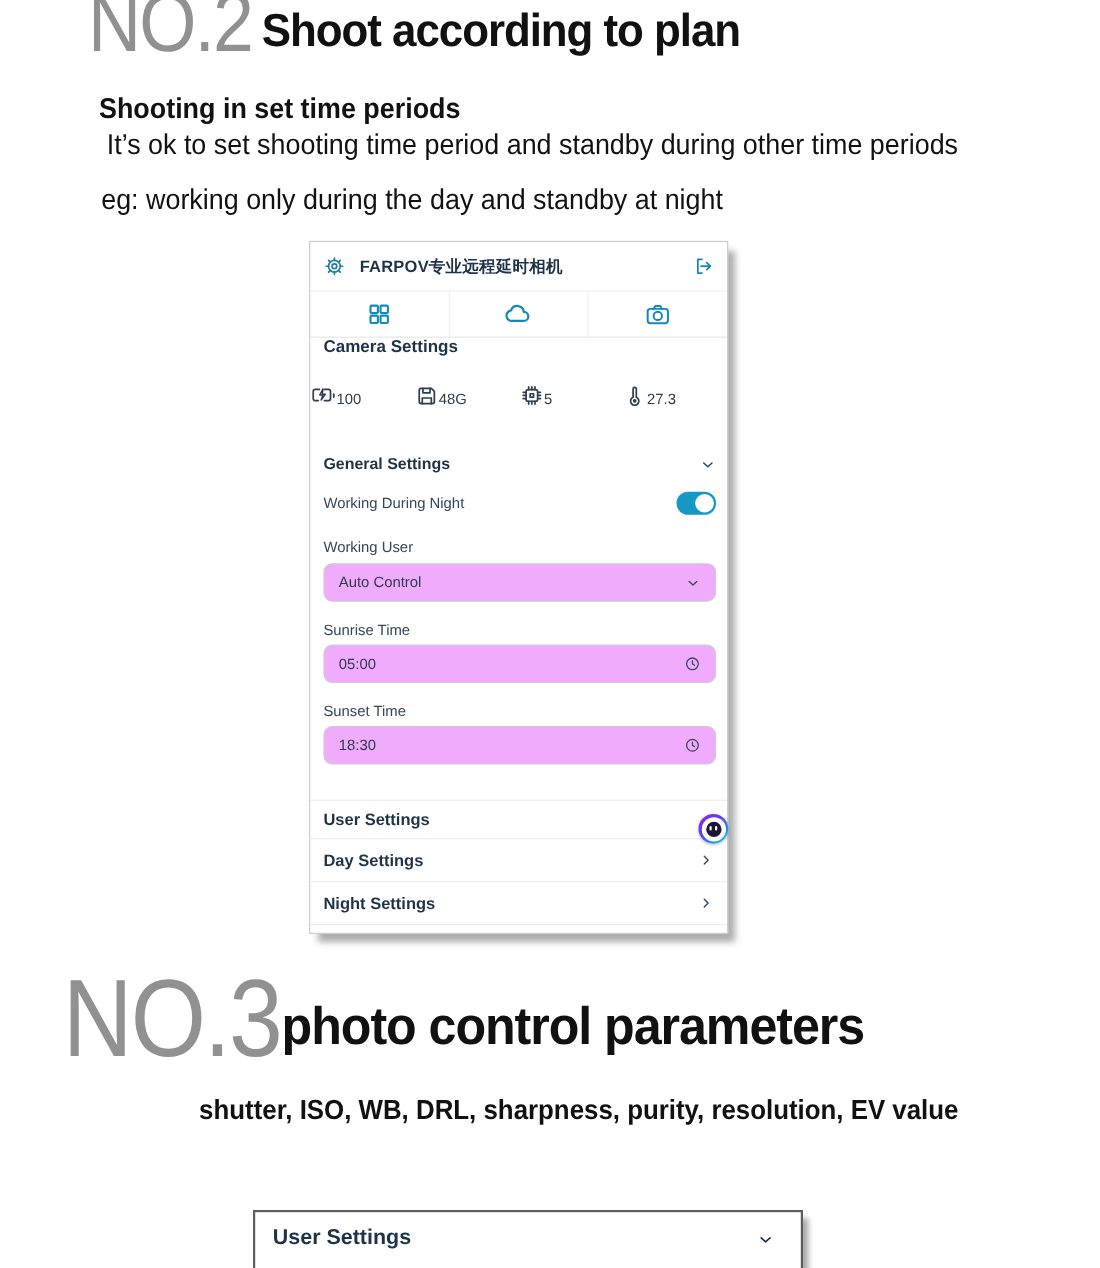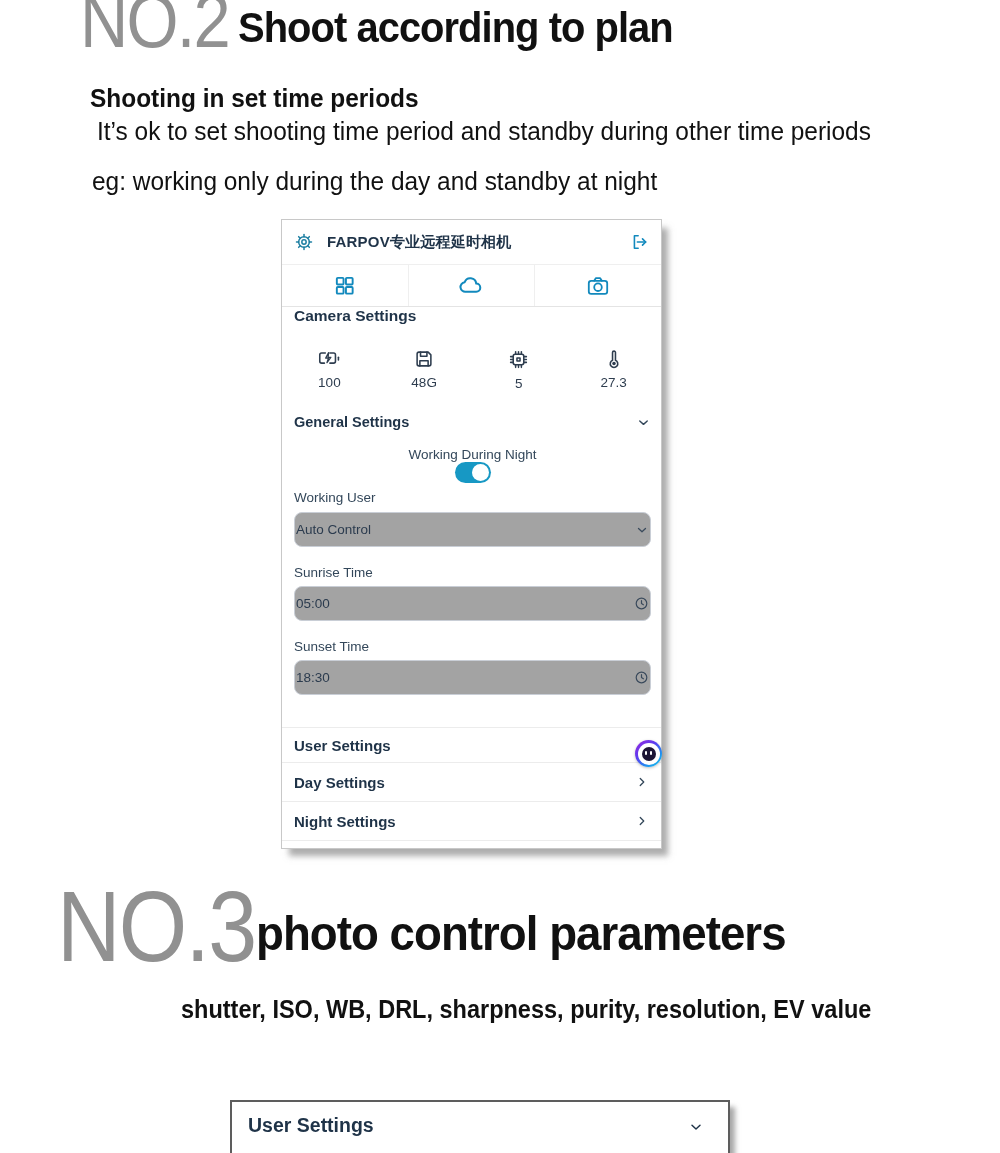--- a/index.html
+++ b/index.html
@@ -34,36 +34,36 @@
   .header-spacer { flex:1; }
 
   .tabs { left:0; top:44px; width:100%; height:43px; display:flex;
           border-top:1px solid #efefef; border-bottom:1px solid #e4e4e4; }
   .tab { flex:1; display:flex; align-items:center; justify-content:center; cursor:pointer; }
   .tab.mid { border-left:1px solid #efefef; border-right:1px solid #efefef; }
 
   .cam-title { left:12px; top:87px; font-size:15.5px; font-weight:700; color:#1f3348; }
 
   .status-row { left:0; top:128px; width:100%; display:flex; }
-  .status-col { flex:1; display:flex; flex-direction:column; align-items:center; }
+  .status-col { flex:1; display:flex; flex-direction:row; align-items:center; }
   .status-val { margin-top:5px; font-size:13.5px; color:#2e3d4f; }
 
   .gen-header { left:12px; top:194px; width:357px; display:flex; align-items:center; justify-content:space-between; }
   .gen-header .hdr { font-size:14.5px; font-weight:700; color:#1f3348; }
 
-  .toggle-row { left:12px; top:227px; width:357px; display:flex; align-items:center; justify-content:space-between;flex-direction:column; }
+  .toggle-row { left:12px; top:227px; width:357px; display:flex; align-items:center; justify-content:space-between; }
   .field-label { font-size:13.5px; color:#33475a; }
 
   .toggle { position:relative; width:36px; height:21px; border-radius:11px; background:#1798c4; cursor:pointer; }
   .toggle .knob { position:absolute; right:2px; top:2px; width:17px; height:17px; border-radius:50%; background:#fff; }
 
   .wm-label { left:12px; top:270px; }
   .input-box { left:12px; width:357px; height:35px; border:1px solid #c9ced6; border-radius:8px;
-               background:#a3a3a3; display:flex; align-items:center; justify-content:space-between;
-               padding:0 1px; cursor:pointer; }
+               background:#f0abfc; display:flex; align-items:center; justify-content:space-between;
+               padding:0 13px; cursor:pointer; }
   .input-box .val { font-size:13.5px; color:#2b3b4e; }
   #wm-select   { top:292px; }
   .sr-label    { left:12px; top:345px; }
   #sunrise-box { top:366px; }
   .ss-label    { left:12px; top:419px; }
   #sunset-box  { top:440px; }
 
   .list-row { left:0; width:100%; height:39px; padding:0 12px; display:flex; align-items:center;
               justify-content:space-between; border-bottom:1px solid #ececec; cursor:pointer; }
   #row-user  { top:507px; height:36px; border-top:1px solid #ececec; }

